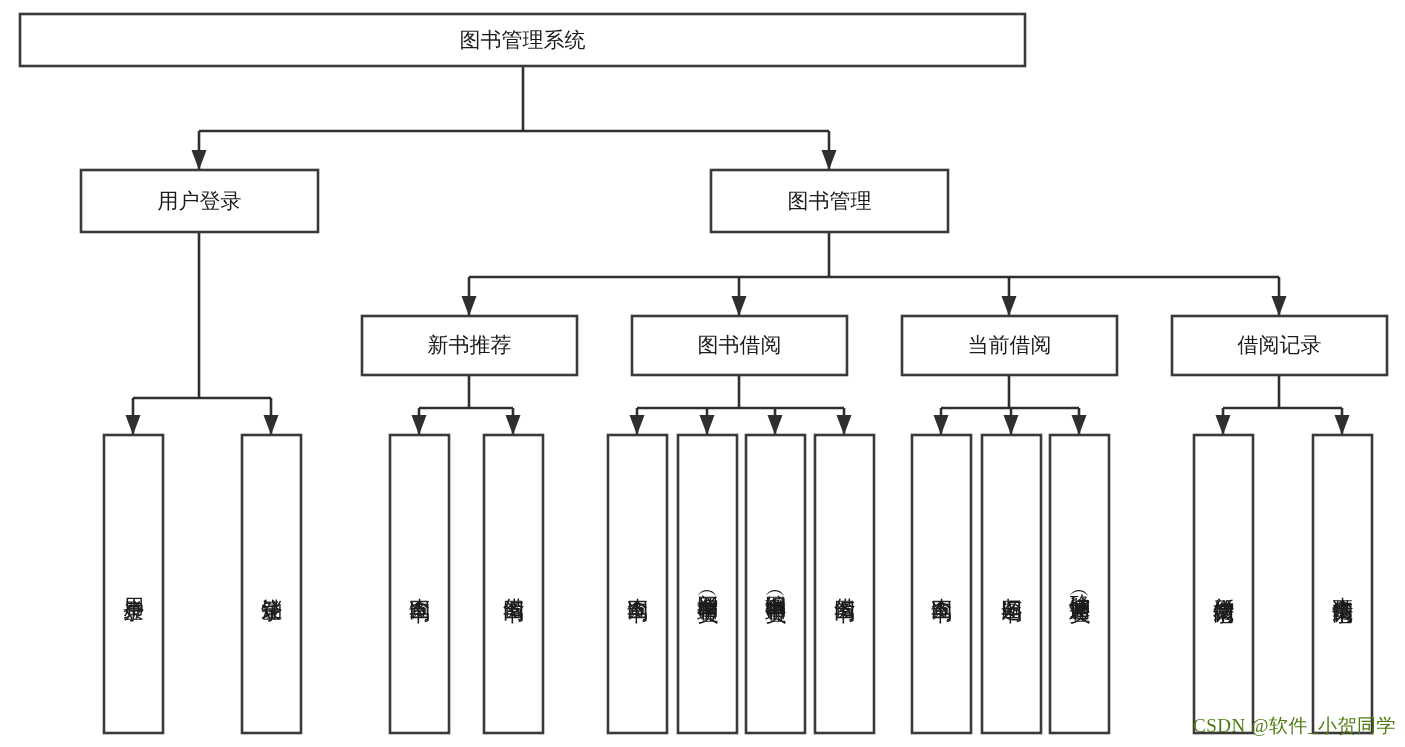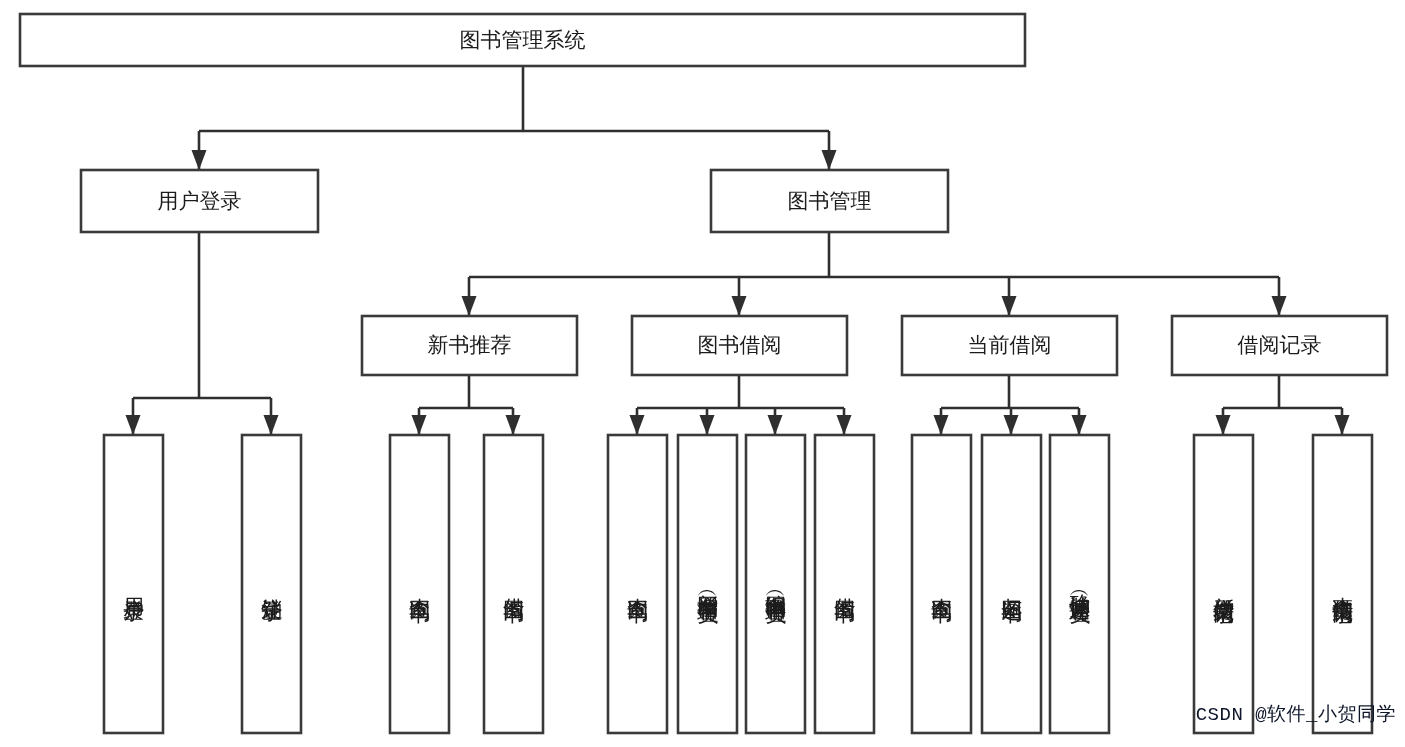--- a/index.html
+++ b/index.html
@@ -62,24 +62,24 @@
     font-family: "Liberation Sans", "DejaVu Sans", sans-serif;
     font-size: 21px;
     line-height: 1.08;
     color: #1c1c1c;
     letter-spacing: 1.5px;
     white-space: nowrap;
   }
   #watermark {
     position: absolute;
     right: 9px;
-    bottom: 20px;
-    font-family: Liberation Mono, monospace;
+    bottom: 8px;
+    font-family: Liberation Serif, serif;
     font-size: 19px;
-    color: #0f172a;
+    color: #4d7c0f;
     letter-spacing: 0.5px;
     user-select: none;
     white-space: nowrap;
   }
 </style>
 </head>
 <body>
 
 <div id="diagram-root">
 

